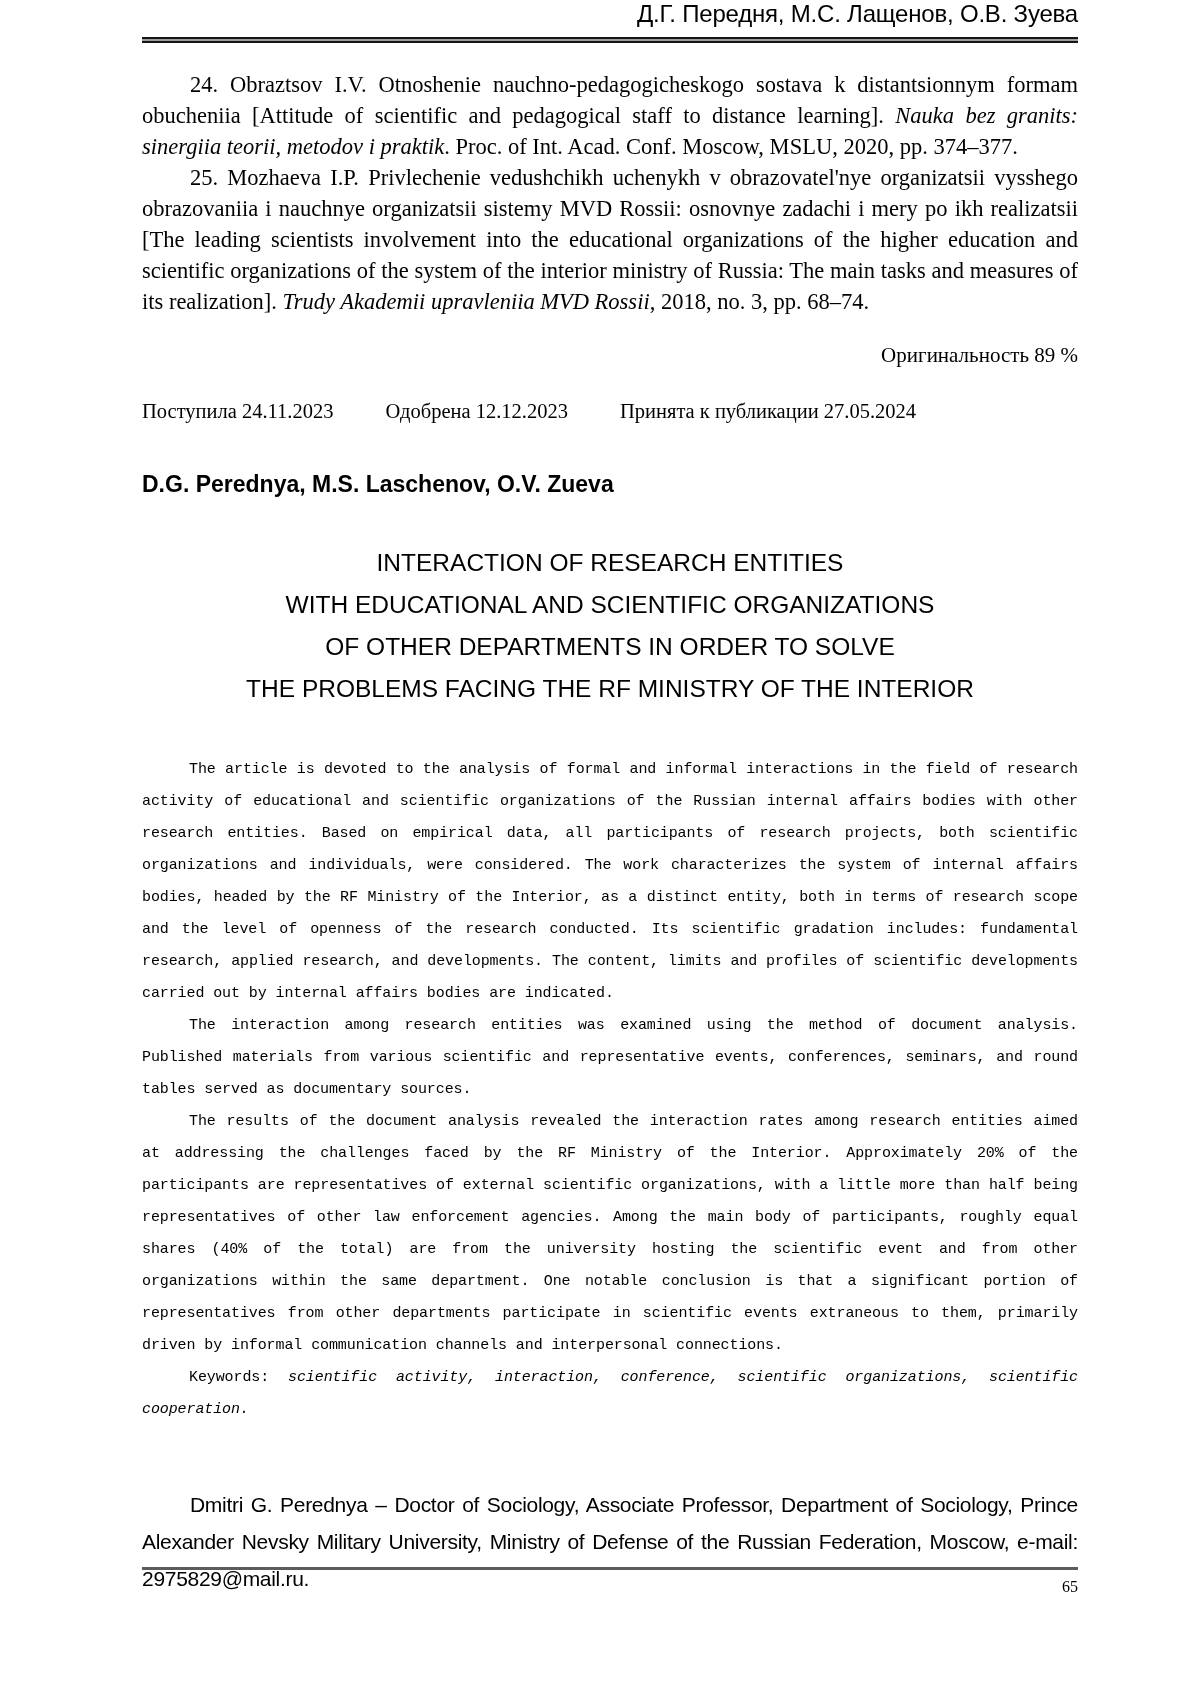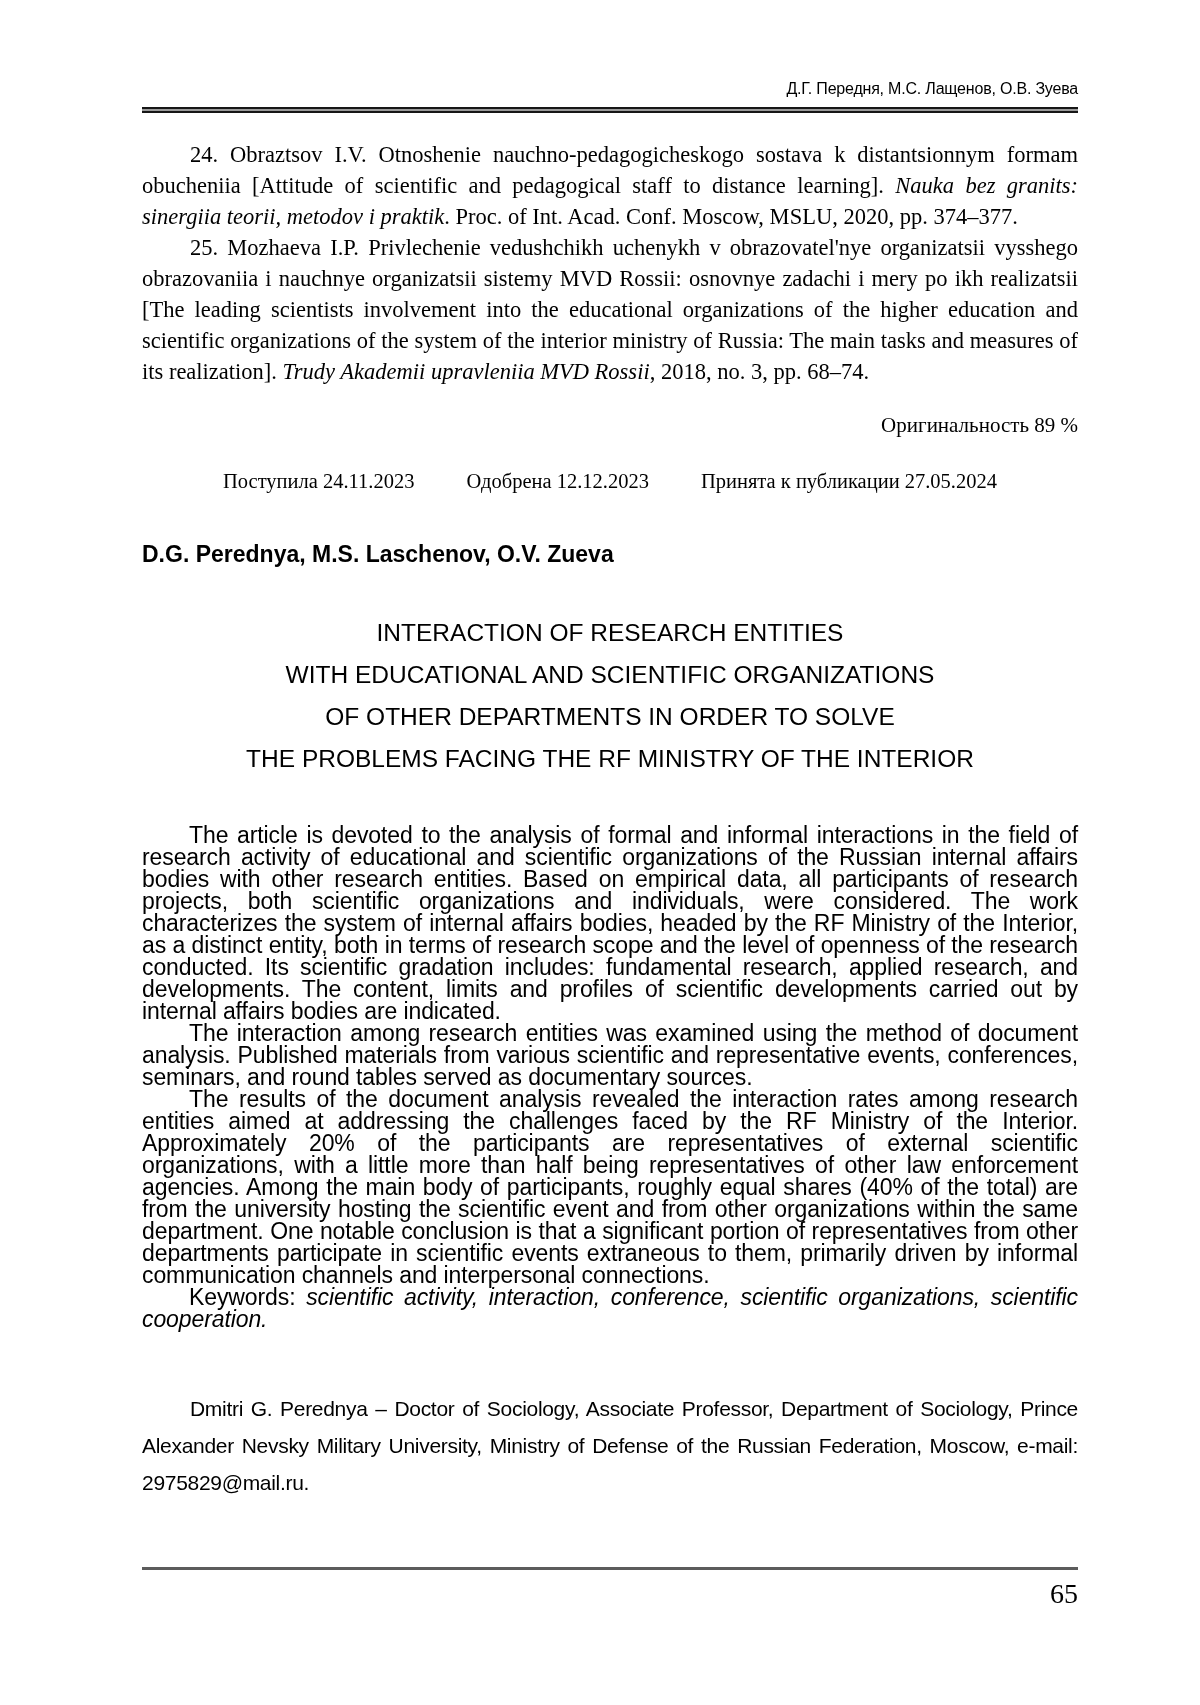--- a/index.html
+++ b/index.html
@@ -15,24 +15,23 @@
     position: absolute;
     inset: 0;
   }
   .content {
     margin-left: 142px;
     margin-right: 122px;
   }
 
   
   .running-head {
-    padding-top: 80px;
     text-align: right;
     font-family: "Liberation Sans", sans-serif;
-    font-size: 16px;
+    font-size: 24px;
     letter-spacing: -0.2px;
   }
   .header-rule {
     margin-top: 9px;
     height: 2px;
     background: #9a9a9a;
     border-top: 2px solid #161616;
     border-bottom: 2px solid #161616;
   }
 
@@ -53,21 +52,21 @@
     font-size: 21px;
     text-align: right;
     margin: 26px 0 0 0;
   }
 
   .dates {
     margin-top: 32px;
     font-family: "Liberation Serif", serif;
     font-size: 20.5px;
     display: flex;
-    justify-content: center;
+    justify-content: flex-start;
     gap: 52px;
     white-space: nowrap;
   }
 
   .authors {
     margin: 48px 0 0 0;
     font-family: "Liberation Sans", sans-serif;
     font-size: 23px;
     font-weight: bold;
   }
@@ -78,23 +77,23 @@
     font-family: "Liberation Sans", sans-serif;
     font-size: 24.5px;
     font-weight: normal;
     line-height: 42px;
   }
   .title-line { display: block; }
 
   
   .abstract {
     margin-top: 44px;
-    font-family: Liberation Sans, sans-serif;
-    font-size: 23px;
-    line-height: 22px;
+    font-family: Liberation Mono, monospace;
+    font-size: 15px;
+    line-height: 32px;
     letter-spacing: -0.1px;
   }
   .abstract p {
     margin: 0;
     text-align: justify;
     text-indent: 47px;
   }
   .keywords em { font-style: italic; }
 
   
@@ -116,21 +115,21 @@
     right: 122px;
     top: 1567px;
     height: 3px;
     background: #5c5c5c;
   }
   .page-number {
     position: absolute;
     top: 1578px;
     right: 122px;
     font-family: "Liberation Serif", serif;
-    font-size: 28px;
+    font-size: 16px;
   }
 </style>
 </head>
 <body>
 
 <div class="page">
 
   <header>
     <div class="content">
       <div class="running-head">Д.Г. Передня, М.С. Лащенов, О.В. Зуева</div>

